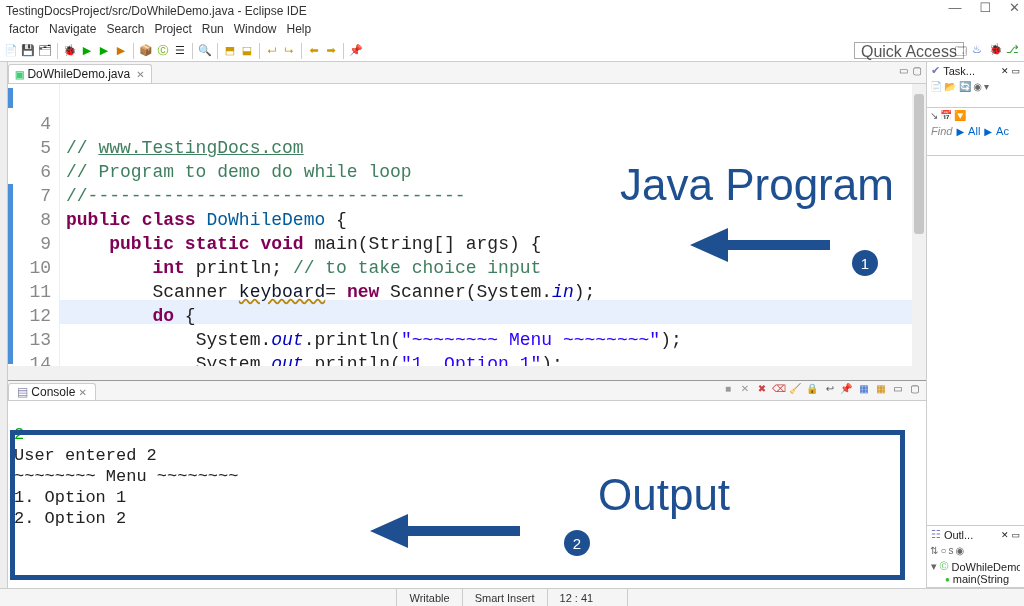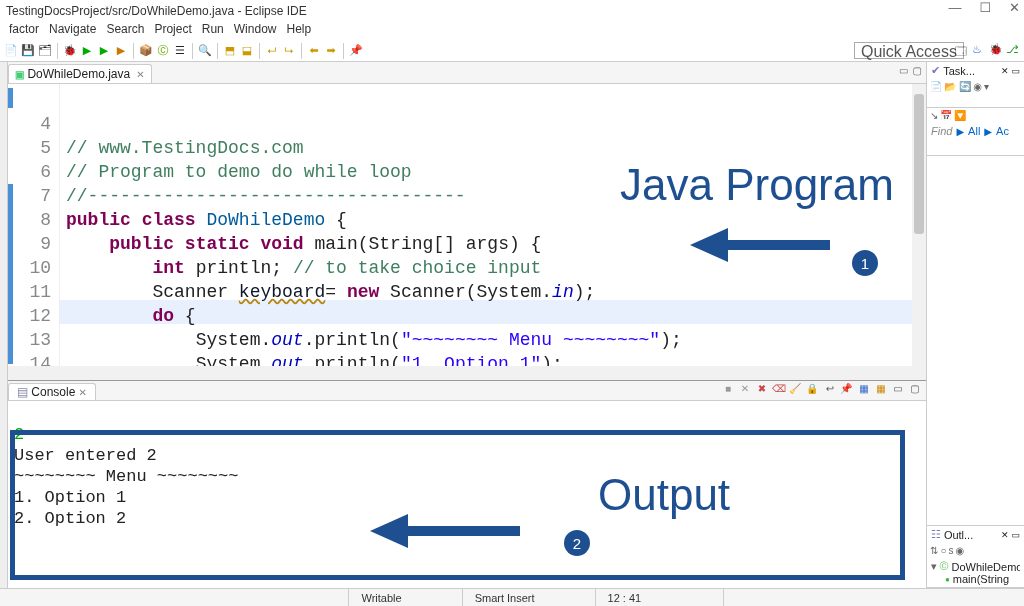--- a/index.html
+++ b/index.html
@@ -74,21 +74,21 @@
   .right .pbody .row .jicon { color:#5b5; font-size:9px; }
   .right .picons { display:flex; gap:2px; padding:2px 3px; font-size:10px; color:#666; flex-wrap:wrap; }
 
   
   .annot { position:absolute; font-family:"Segoe UI",sans-serif; color:#1d4f91; font-size:44px; pointer-events:none; }
   .circle { width:26px; height:26px; border-radius:50%; background:#1d4f91; color:#fff; font-size:15px; display:flex; align-items:center; justify-content:center; font-family:sans-serif; position:absolute; }
   .arrow-svg { position:absolute; pointer-events:none; }
   .output-border { position:absolute; border:5px solid #1d4f91; pointer-events:none; }
 
   
-  .status { position:absolute; left:0; right:0; bottom:0; height:18px; border-top:1px solid #ccc; background:#f5f5f5; display:flex; align-items:center; font-size:11px; color:#333;gap:48px; }
+  .status { position:absolute; left:0; right:0; bottom:0; height:18px; border-top:1px solid #ccc; background:#f5f5f5; display:flex; align-items:center; font-size:11px; color:#333; }
   .status .cell { padding:0 12px; border-left:1px solid #ccc; height:100%; display:flex; align-items:center; }
   .status .cell:first-child { border-left:none; flex:1; }
 </style>
 </head>
 <body>
 
 <div class="titlebar">
   <span class="title">TestingDocsProject/src/DoWhileDemo.java - Eclipse IDE</span>
   <div class="winbtns">
     <span>—</span>
@@ -174,21 +174,21 @@
           <div>9</div>
           <div>10</div>
           <div>11</div>
           <div>12</div>
           <div>13</div>
           <div>14</div>
           <div>15</div>
       </div>
       <div class="code">
         <div class="hl" style="top:216px"></div>
-<span class="cm">// </span><span class="cm" style="">www.TestingDocs.com</span>
+<span class="cm">// </span><span class="cm" style="text-decoration:underline">www.TestingDocs.com</span>
 <span class="cm">// Program to demo do while loop</span>
 <span class="cm">//-----------------------------------</span>
 <span class="kw">public</span> <span class="kw">class</span> <span class="cls">DoWhileDemo</span><span> {</span>
     <span class="kw">public</span> <span class="kw">static</span> <span class="kw">void</span> <span>main</span><span>(String[] args) {</span>
         <span class="kw">int</span> <span>println;</span> <span class="cm">// to take choice input</span>
         <span>Scanner </span><span class="sq">keyboard</span><span>= </span><span class="kw">new</span><span> Scanner(System.</span><span class="fld">in</span><span>);</span>
         <span class="kw">do</span><span> {</span>
             <span>System.</span><span class="fld">out</span><span>.println(</span><span class="str">"~~~~~~~~ Menu ~~~~~~~~"</span><span>);</span>
             <span>System.</span><span class="fld">out</span><span>.println(</span><span class="str">"1. Option 1"</span><span>);</span>
             <span>System.</span><span class="fld">out</span><span>.println(</span><span class="str">"2. Option 2"</span><span>);</span>

